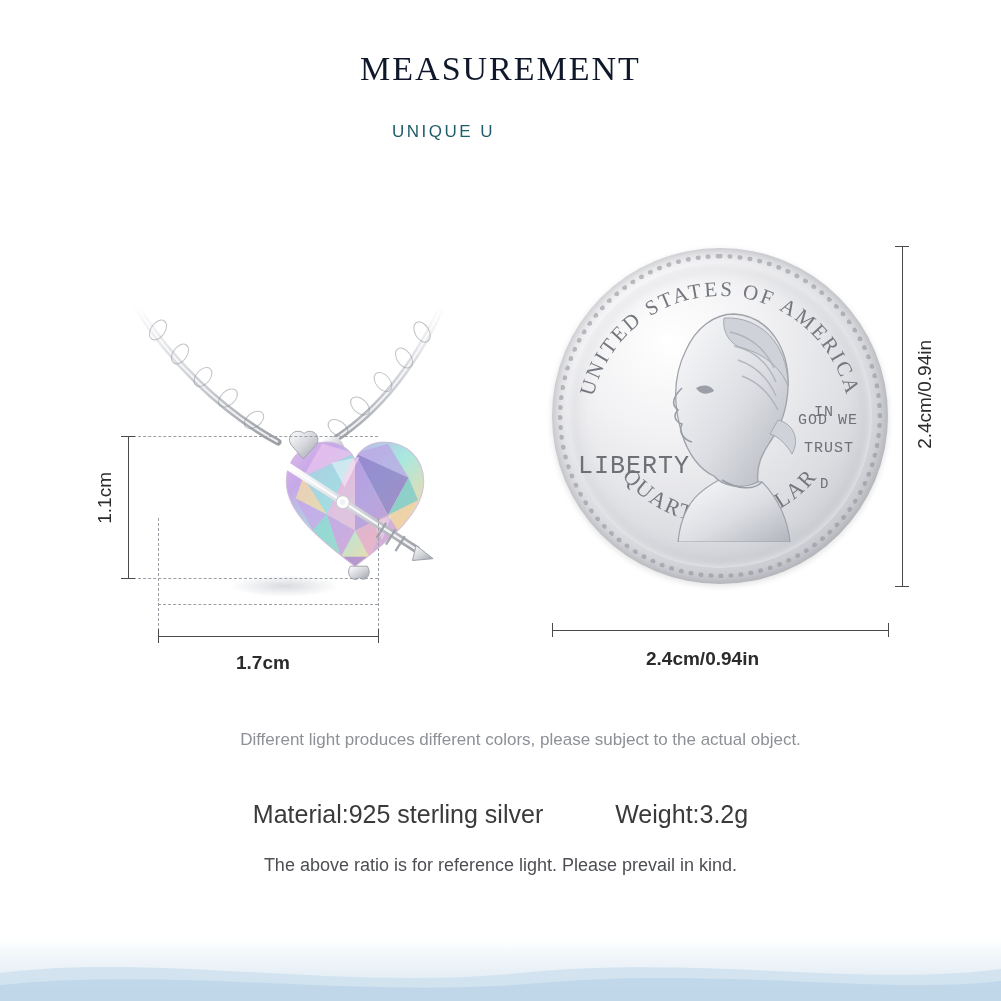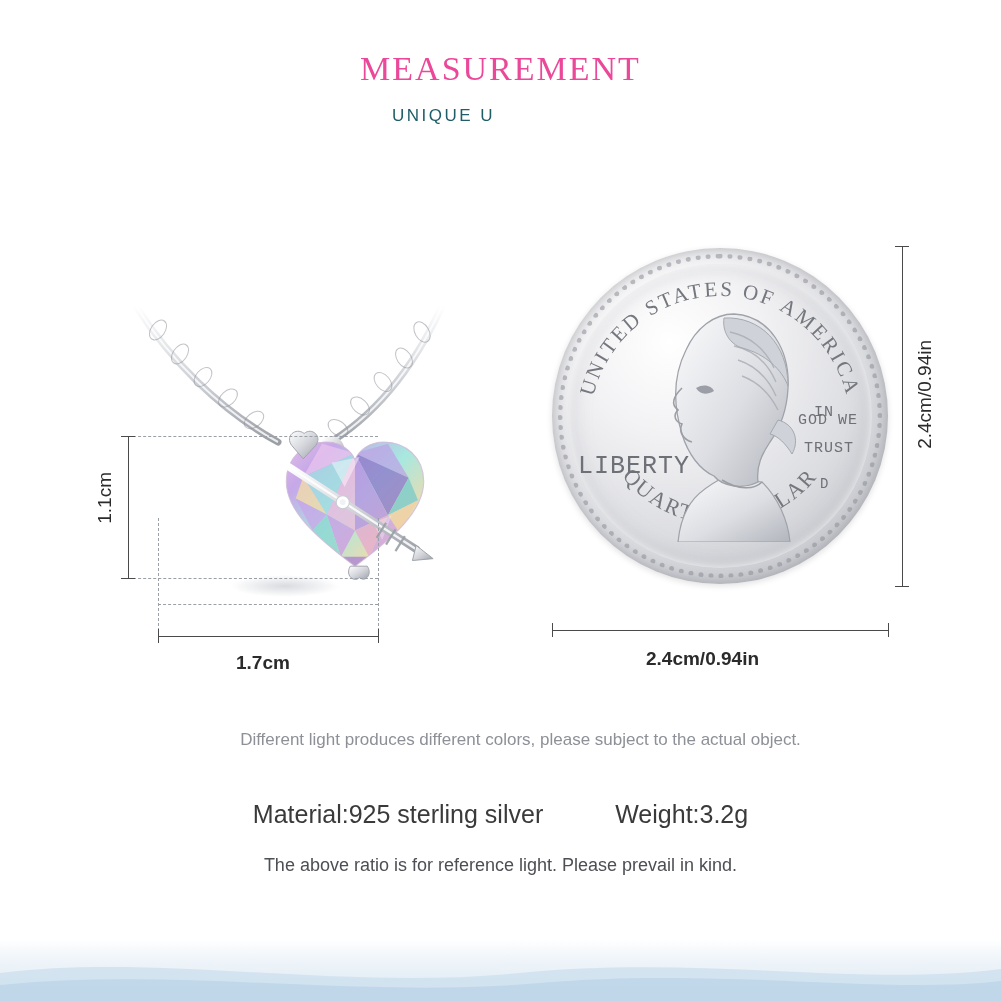--- a/index.html
+++ b/index.html
@@ -11,24 +11,24 @@
     position:relative;
     overflow:hidden;
   }
 
   
   .title {
     position:absolute; top:50px; left:0; width:1001px;
     text-align:center;
     font-family:"Liberation Serif", serif;
     font-size:34px; letter-spacing:2px;
-    color:#ec4899;
+    color:#0f172a;
   }
   .subtitle {
-    position:absolute; top:106px; left:0; width:887px;
+    position:absolute; top:122px; left:0; width:887px;
     text-align:center;
     font-size:17px; letter-spacing:2.5px;
     color:#1f5d68;
   }
 
   
   .product-area {
     position:absolute; left:110px; top:270px; width:360px; height:360px;
   }
 

